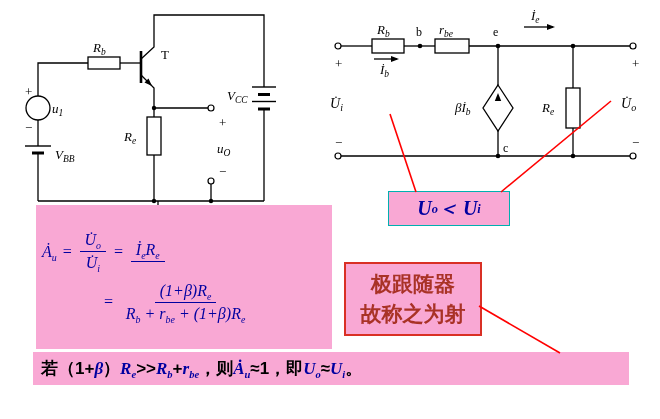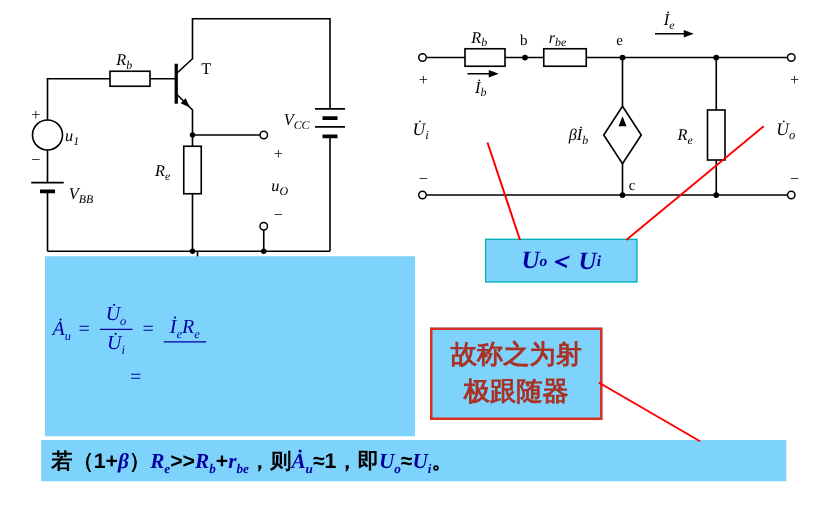--- a/index.html
+++ b/index.html
@@ -1,21 +1,21 @@
 <!DOCTYPE html>
 <html><head>
 <meta charset="utf-8">
 <style>
   html,body{margin:0;padding:0;background:#fff}
   .stage{position:relative;width:660px;height:419px;background:#fff;overflow:hidden;
          font-family:"Liberation Serif",serif}
   .stage svg{position:absolute}
   svg text{font-family:"Liberation Serif",serif;fill:#000}
   .it{font-style:italic}
-  .box{position:absolute;background:#7dd3fc}
+  .box{position:absolute;background:#f9a8d4}
   #uoui{left:388px;top:191px;width:120px;height:33px;display:flex;align-items:center;
         justify-content:center;font-size:20px;font-weight:bold;font-style:italic;
         color:#0000a0;border:1px solid #00b0b0}
   #follower{left:344px;top:262px;width:138px;height:74px;border:2.5px solid #d93025;
         display:flex;flex-direction:column;align-items:center;justify-content:center;
         font-family:"Liberation Sans",sans-serif;font-size:21px;font-weight:bold;
         color:#a93226;line-height:1.45;box-sizing:border-box}
   #formula{left:36px;top:205px;width:296px;height:144px;color:#0000a0;font-style:italic;
         font-size:16px;display:flex;flex-direction:column;justify-content:center;
         padding:2px 6px;box-sizing:border-box}
@@ -156,26 +156,30 @@
         <span class="num">U̇<sub>o</sub></span>
         <span class="den">U̇<sub>i</sub></span>
       </span>
       <span class="eq">=</span>
       <span class="frac">
         <span class="num">İ<sub>e</sub>R<sub>e</sub></span>
       </span>
     </div>
     <div class="fline fline2">
       <span class="eq">=</span>
+      <span class="frac">
+        <span class="num">(1+β)R<sub>e</sub></span>
+        <span class="den">R<sub>b</sub> + r<sub>be</sub> + (1+β)R<sub>e</sub></span>
+      </span>
     </div>
   </div>
 
   <div class="box" id="follower">
+    <div>极跟随器</div>
     <div>故称之为射</div>
-    <div>极跟随器</div>
   </div>
 
   <div class="box" id="strip">若（1+<i>β</i>）<i>R<sub>e</sub></i> &gt;&gt; <i>R<sub>b</sub></i> + <i>r<sub>be</sub></i>，则 <i>Ȧ<sub>u</sub></i> ≈1，即 <i>U<sub>o</sub></i> ≈ <i>U<sub>i</sub></i> 。</div>
 
   <svg id="overlay" width="660" height="419" viewBox="0 0 660 419">
     <g stroke="#ff0000" stroke-width="1.6">
       <line x1="416" y1="192" x2="390" y2="114"></line>
       <line x1="501" y1="192" x2="611" y2="101"></line>
       <line x1="479" y1="306" x2="560" y2="353"></line>
     </g>

